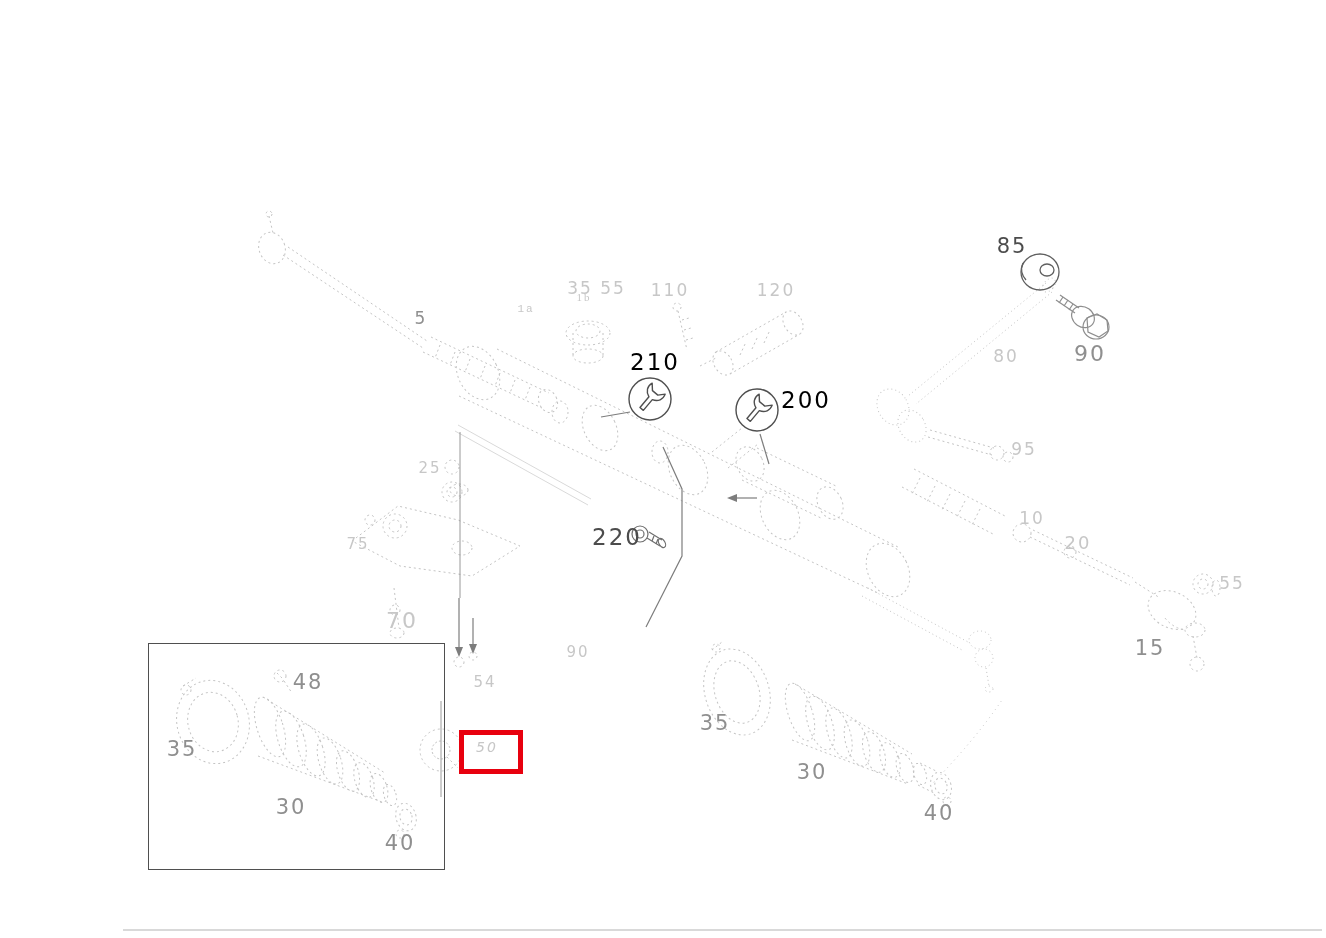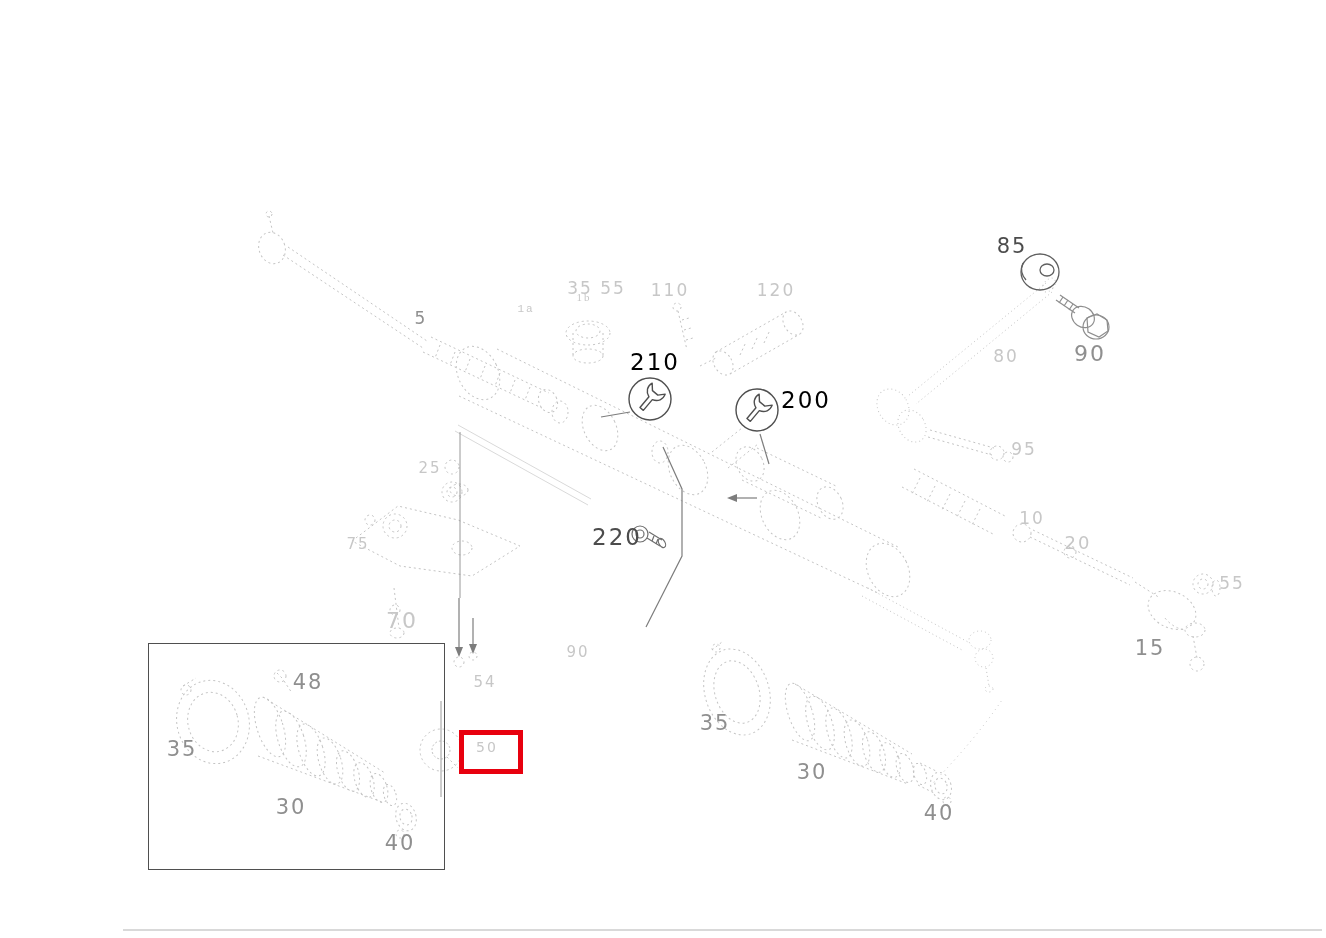--- a/index.html
+++ b/index.html
@@ -272,21 +272,21 @@
       <div class="label tone-faint" style="left: 1006px; top: 356px; font-size: 17px; text-align: right;">80</div>
       <div class="label tone-faint" style="left: 1024px; top: 449px; font-size: 17px;">95</div>
       <div class="label tone-faint" style="left: 1032px; top: 518px; font-size: 17px;">10</div>
       <div class="label tone-faint" style="left: 1078px; top: 543px; font-size: 18px;">20</div>
       <div class="label tone-faint" style="left: 1232px; top: 583px; font-size: 17px;">55</div>
       <div class="label tone-faint" style="left: 430px; top: 468px; font-size: 15px;">25</div>
       <div class="label tone-faint" style="left: 358px; top: 544px; font-size: 15px;">75</div>
       <div class="label tone-faint" style="left: 362px; top: 621px; font-size: 22px; margin-left: 40px;">70</div>
       <div class="label tone-faint" style="left: 485px; top: 682px; font-size: 15px;">54</div>
       <div class="label tone-faint" style="left: 578px; top: 652px; font-size: 15px;">90</div>
-      <div class="label tone-faint" style="left: 487px; top: 747px; font-size: 14px;">50</div>
+      <div class="label tone-faint" style="left: 487px; top: 747px; font-size: 14px; font-style: italic;">50</div>
       <div class="label tone-faint" style="left: 526px; top: 309px; font-size: 11px; font-family: Liberation Mono, monospace;">1a</div>
       <div class="label tone-faint" style="left: 584px; top: 297px; font-size: 11px; font-family: Liberation Serif, serif;">1b</div>
     </div>
 
   <div class="callout" id="callout-0" style="left: 650px; top: 399px;">
     <svg width="44" height="44" viewBox="-22 -22 44 44">
       <circle r="21" fill="none" stroke="#4f4f4f" stroke-width="1.4"></circle>
       <g transform="rotate(40)">
         <path d="M -2.2,13 L -2.2,-1 C -8,-3 -10.5,-8 -8.5,-13.5 L -3.5,-8 L 3.5,-8 L 8.5,-13.5 C 10.5,-8 8,-3 2.2,-1 L 2.2,13 Z" fill="none" stroke="#4f4f4f" stroke-width="1.4" stroke-linejoin="round"></path>
       </g>

